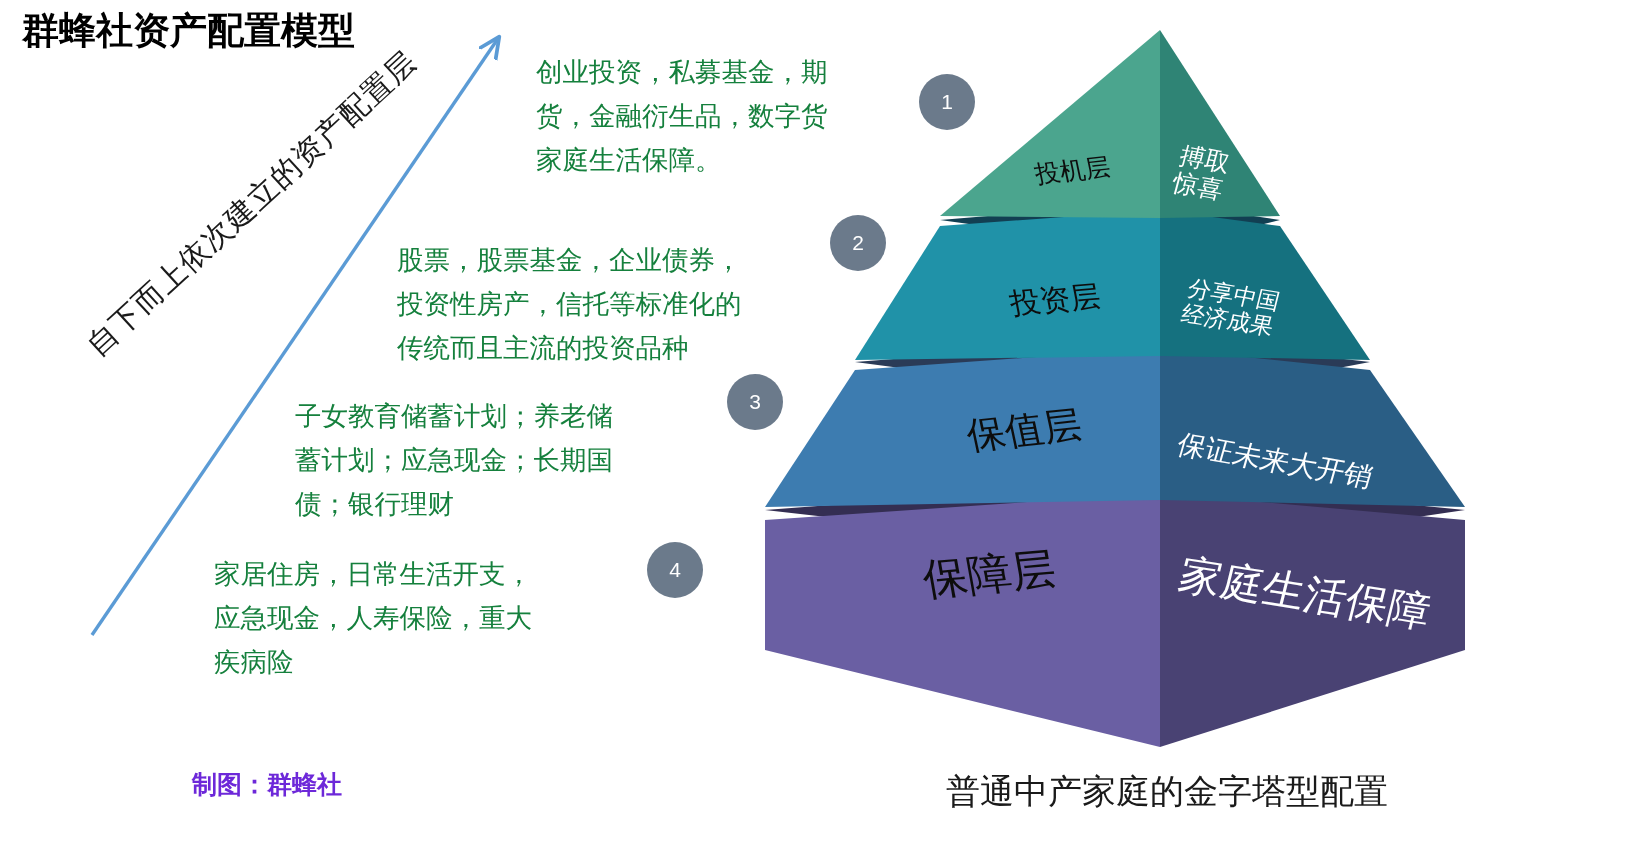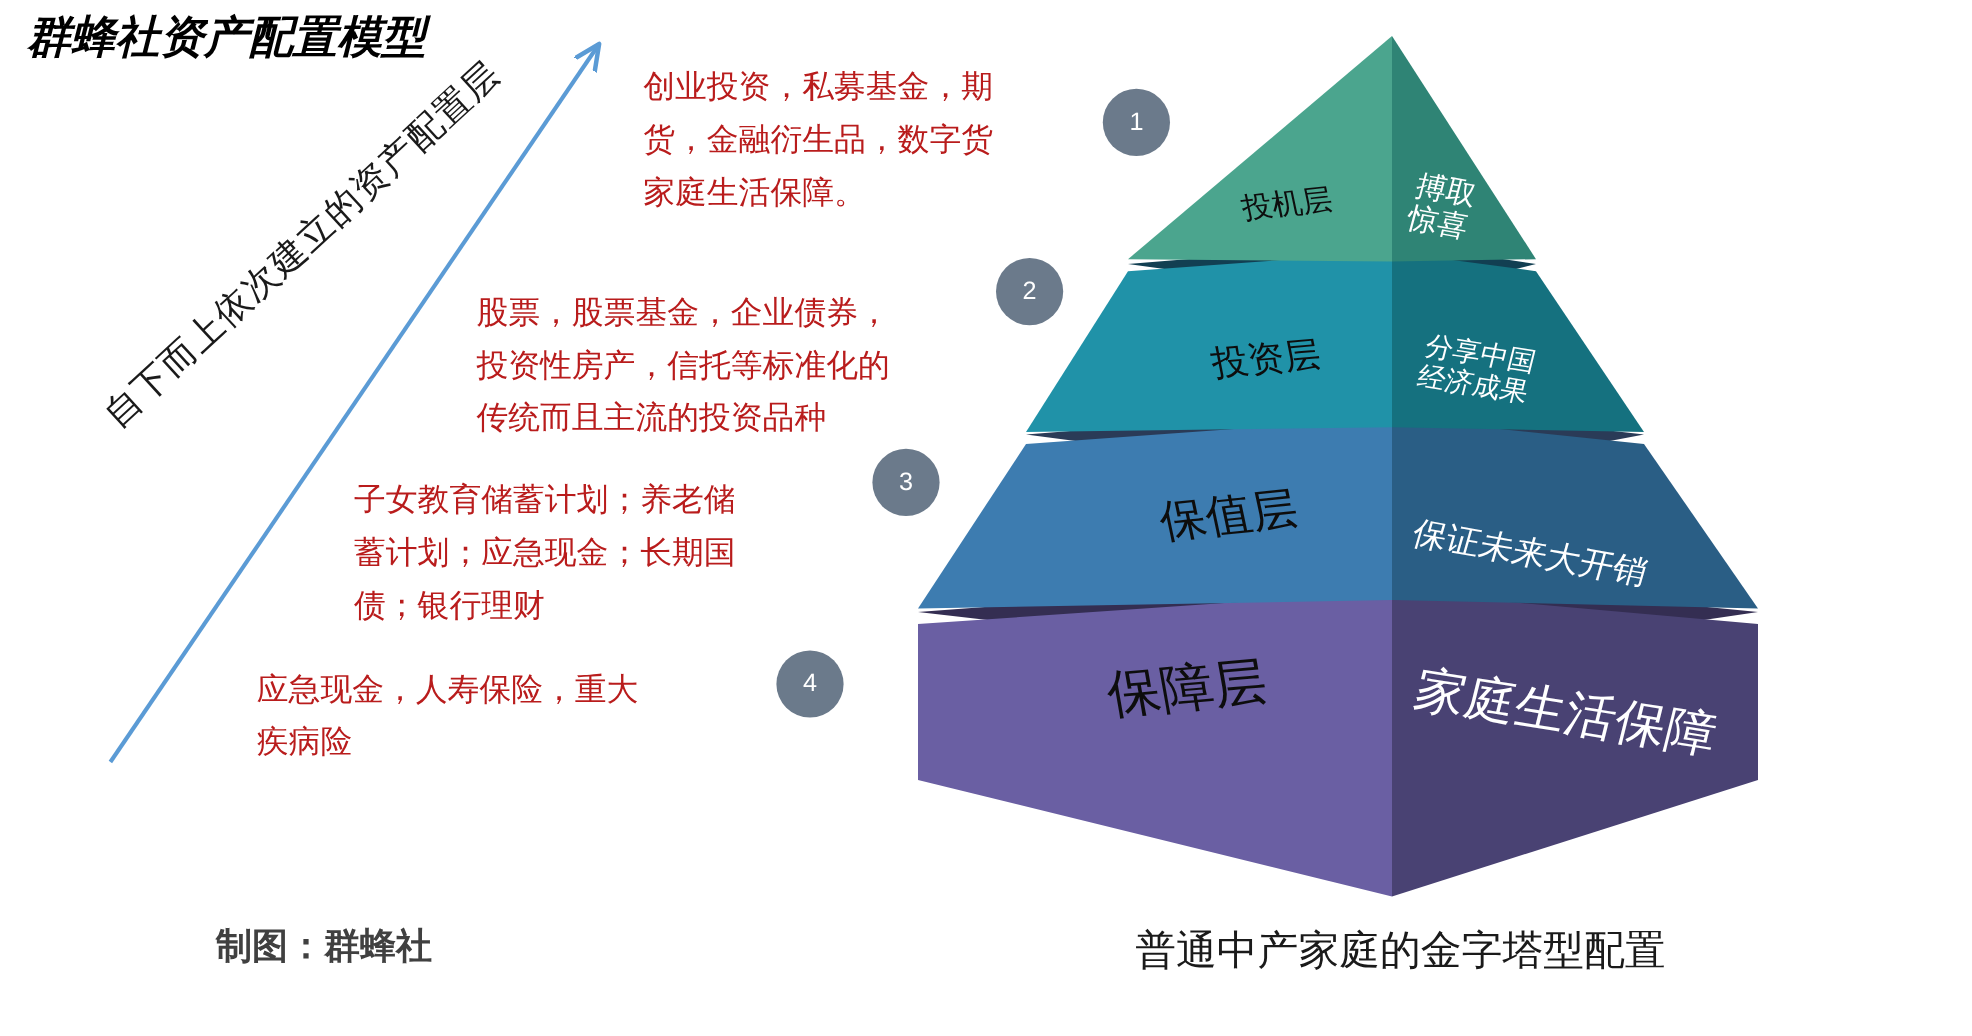--- a/index.html
+++ b/index.html
@@ -7,39 +7,39 @@
     width:1643px;height:863px;position:relative;overflow:hidden;
     font-family:"Liberation Sans","DejaVu Sans",sans-serif;
     color:#1a1a1a;
   }
   #stage{position:absolute;left:0;top:0;width:1643px;height:863px;background:#fff;}
 
   
   .title{
     position:absolute;left:22px;top:6px;
     font-size:37px;font-weight:bold;letter-spacing:0px;
-    color:#000;white-space:nowrap;font-style:italic;
+    color:#000;white-space:nowrap;
   }
 
   
   .diag-label{
     position:absolute;
     left:92px;top:330px;
     width:560px;
     transform:rotate(-42.5deg);
     transform-origin:0 50%;
     font-size:30px;color:#1a1a1a;white-space:nowrap;
     letter-spacing:1px;
   }
   .arrow-svg{position:absolute;left:0;top:0;width:1643px;height:863px;pointer-events:none;}
 
   
   .txt{
     position:absolute;
-    font-size:26.5px;line-height:44px;color:#b91c1c;
+    font-size:26.5px;line-height:44px;color:#15803d;
     text-align:justify;
   }
   .txt span{display:block;white-space:nowrap;}
   #txt1{left:536px;top:50px;width:350px;}
   #txt2{left:397px;top:238px;width:400px;}
   #txt3{left:295px;top:394px;width:375px;}
   #txt4{left:214px;top:552px;width:372px;}
 
   
   .badge{
@@ -48,22 +48,22 @@
     display:flex;align-items:center;justify-content:center;
     font-size:21px;font-weight:normal;
   }
   #badge1{left:919px;top:74px;}
   #badge2{left:830px;top:215px;}
   #badge3{left:727px;top:374px;}
   #badge4{left:647px;top:542px;}
 
   
   .foot-left{
-    position:absolute;left:180px;top:768px;
-    font-size:30px;font-weight:bold;color:#404040;white-space:nowrap;
+    position:absolute;left:192px;top:768px;
+    font-size:25px;font-weight:bold;color:#6d28d9;white-space:nowrap;
   }
   .foot-right{
     position:absolute;left:946px;top:769px;
     font-size:34px;color:#1a1a1a;white-space:nowrap;
   }
 
   
   #pyramid{position:absolute;left:745px;top:10px;width:740px;height:760px;}
   #pyramid svg{display:block;overflow:visible;}
 
@@ -107,20 +107,21 @@
     <span>股票，股票基金，企业债券，</span>
     <span>投资性房产，信托等标准化的</span>
     <span>传统而且主流的投资品种</span>
   </div>
   <div class="txt" id="txt3">
     <span>子女教育储蓄计划；养老储</span>
     <span>蓄计划；应急现金；长期国</span>
     <span>债；银行理财</span>
   </div>
   <div class="txt" id="txt4">
+    <span>家居住房，日常生活开支，</span>
     <span>应急现金，人寿保险，重大</span>
     <span>疾病险</span>
   </div>
 
   <div class="badge" id="badge1">1</div>
   <div class="badge" id="badge2">2</div>
   <div class="badge" id="badge3">3</div>
   <div class="badge" id="badge4">4</div>
 
   <div id="pyramid">

